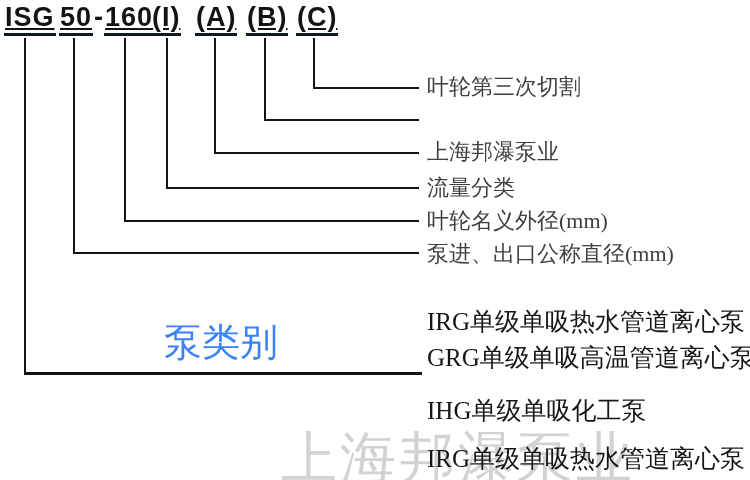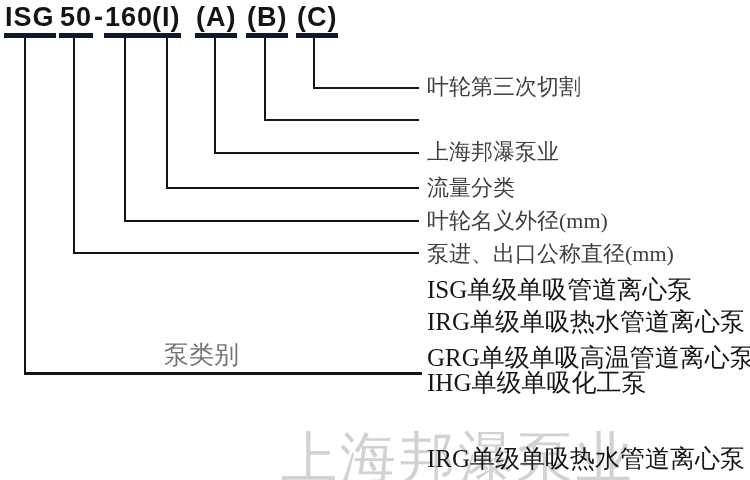--- a/index.html
+++ b/index.html
@@ -34,22 +34,23 @@
     font-family: "Liberation Sans", "DejaVu Sans", sans-serif;
     font-weight: 700;
     font-size: 27px;
     line-height: 27px;
     color: #141414;
     letter-spacing: 1px;
     white-space: nowrap;
   }
   .tok .u {
     display: inline-block;
-    border-bottom: 5px solid #0f172a;
+    border-bottom: 3px solid #0f172a;
     padding: 0 1px 2px 1px;
+    text-decoration: underline;
   }
   .tok .dash { display: inline-block; padding-bottom: 5px; }
 
   
   .vline { position: absolute; width: 2px; background: #141414; }
   .hline { position: absolute; height: 2px; background: #141414; }
 
   
   .callout {
     position: absolute;
@@ -65,26 +66,26 @@
     left: 427px;
     font-size: 25px;
     line-height: 30px;
     white-space: nowrap;
     color: #161616;
   }
   
   .cat-label {
     position: absolute;
     left: 164px;
-    top: 338px;
-    font-size: 25px;
+    top: 326px;
+    font-size: 38px;
     line-height: 32px;
     font-family: "Liberation Sans", "DejaVu Sans", sans-serif;
     font-weight: 400;
-    color: #737373;
+    color: #3b82f6;
     white-space: nowrap;
   }
 </style>
 </head>
 <body>
 
 <div class="canvas">
 
   <div class="watermark">上海邦瀑泵业</div>
 
@@ -115,20 +116,19 @@
     <div class="hline" style="left:24px;  top:372px; width:398px; height:3px"></div>
 
     <div class="callout" style="top:74px">叶轮第三次切割</div>
     <div class="callout" style="top:139px">上海邦瀑泵业</div>
     <div class="callout" style="top:175px">流量分类</div>
     <div class="callout" style="top:208px">叶轮名义外径(mm)</div>
     <div class="callout" style="top:241px">泵进、出口公称直径(mm)</div>
 
     <div class="cat-label">泵类别</div>
 
-    <div class="ptype" style="top:275px">ISG单级单吸管道离心泵</div>
     <div class="ptype" style="top:307px">IRG单级单吸热水管道离心泵</div>
     <div class="ptype" style="top:343px">GRG单级单吸高温管道离心泵</div>
-    <div class="ptype" style="top:368px">IHG单级单吸化工泵</div>
+    <div class="ptype" style="top:396px">IHG单级单吸化工泵</div>
     <div class="ptype" style="top:444px">IRG单级单吸热水管道离心泵</div>
 
   </div>
 </div>
 
 </body></html>

